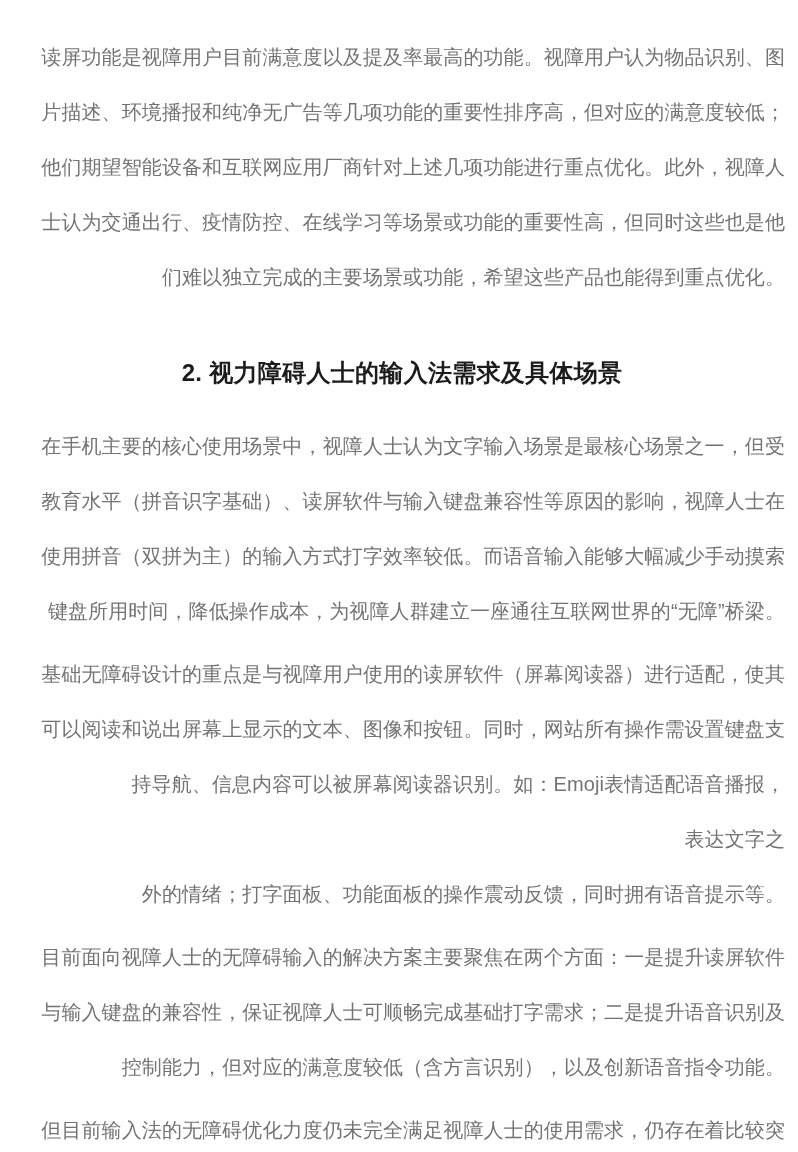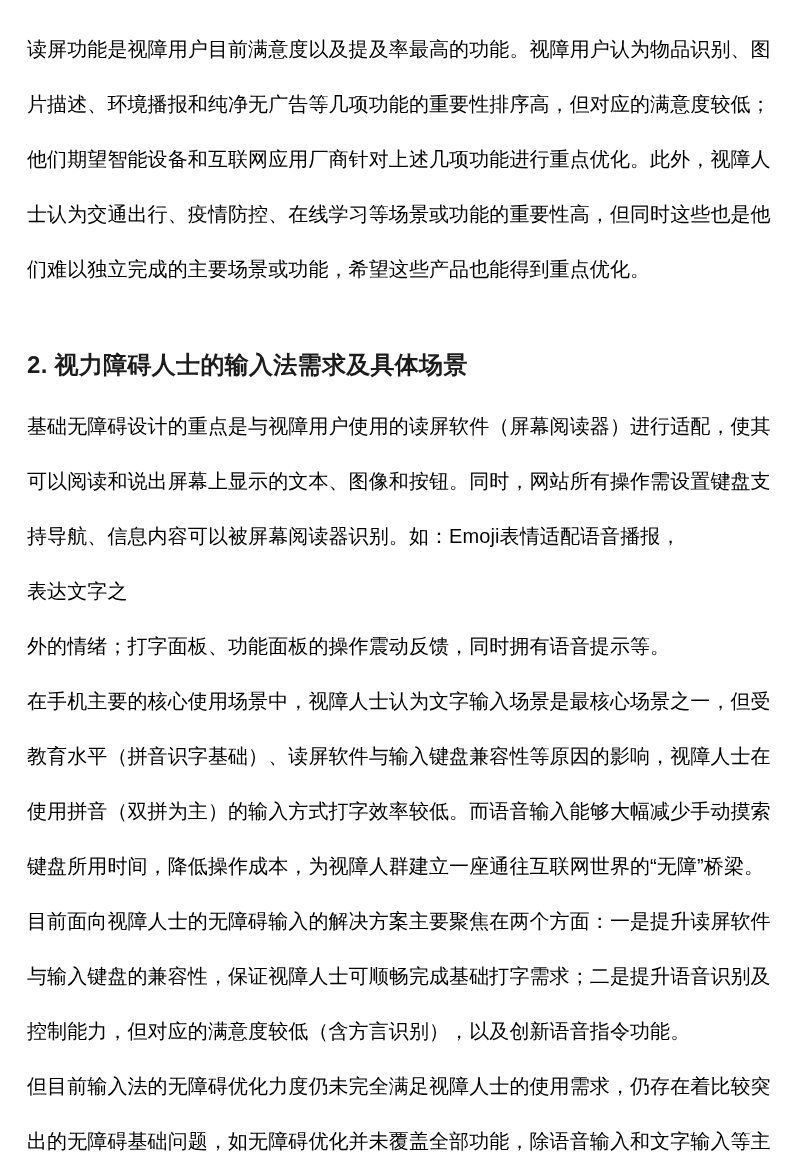--- a/index.html
+++ b/index.html
@@ -11,60 +11,62 @@
     position: relative;
     width: 798px;
     height: 1152px;
     box-sizing: border-box;
     background: #ffffff;
     padding: 22px 21px 0 27px;
     overflow: hidden;
     font-family: "Liberation Sans", sans-serif;
   }
   .body-para {
-    margin: 0;
+    margin: 8px;
     width: 750px;
     font-size: 20px;
     line-height: 55px;
     letter-spacing: 0.1px;
-    color: #000000;
+    color: #737373;
     white-space: pre-line;
     word-break: keep-all;
+    text-align: right;
   }
   .section-heading {
-    margin: 51px 0 18px 0;
+    margin: 51px 0 30px 0;
     font-size: 24px;
     line-height: 33px;
     font-weight: 700;
     letter-spacing: 0.3px;
     color: #1c1c1c;
+    text-align: center;
   }
 </style>
 </head>
 <body>
 
 <div class="page">
 
   <p class="body-para">读屏功能是视障用户目前满意度以及提及率最高的功能。视障用户认为物品识别、图
 片描述、环境播报和纯净无广告等几项功能的重要性排序高，但对应的满意度较低；
 他们期望智能设备和互联网应用厂商针对上述几项功能进行重点优化。此外，视障人
 士认为交通出行、疫情防控、在线学习等场景或功能的重要性高，但同时这些也是他
 们难以独立完成的主要场景或功能，希望这些产品也能得到重点优化。</p>
 
   <h2 class="section-heading">2. 视力障碍人士的输入法需求及具体场景</h2>
 
+  <p class="body-para">在手机主要的核心使用场景中，视障人士认为文字输入场景是最核心场景之一，但受
+教育水平（拼音识字基础）、读屏软件与输入键盘兼容性等原因的影响，视障人士在
+使用拼音（双拼为主）的输入方式打字效率较低。而语音输入能够大幅减少手动摸索
+键盘所用时间，降低操作成本，为视障人群建立一座通往互联网世界的“无障”桥梁。</p>
+
   <p class="body-para">基础无障碍设计的重点是与视障用户使用的读屏软件（屏幕阅读器）进行适配，使其
 可以阅读和说出屏幕上显示的文本、图像和按钮。同时，网站所有操作需设置键盘支
 持导航、信息内容可以被屏幕阅读器识别。如：Emoji表情适配语音播报，表达文字之
 外的情绪；打字面板、功能面板的操作震动反馈，同时拥有语音提示等。</p>
-
-  <p class="body-para">在手机主要的核心使用场景中，视障人士认为文字输入场景是最核心场景之一，但受
-教育水平（拼音识字基础）、读屏软件与输入键盘兼容性等原因的影响，视障人士在
-使用拼音（双拼为主）的输入方式打字效率较低。而语音输入能够大幅减少手动摸索
-键盘所用时间，降低操作成本，为视障人群建立一座通往互联网世界的“无障”桥梁。</p>
 
   <p class="body-para">目前面向视障人士的无障碍输入的解决方案主要聚焦在两个方面：一是提升读屏软件
 与输入键盘的兼容性，保证视障人士可顺畅完成基础打字需求；二是提升语音识别及
 控制能力，但对应的满意度较低（含方言识别），以及创新语音指令功能。</p>
 
   <p class="body-para">但目前输入法的无障碍优化力度仍未完全满足视障人士的使用需求，仍存在着比较突
 出的无障碍基础问题，如无障碍优化并未覆盖全部功能，除语音输入和文字输入等主</p>
 
 </div>
 

